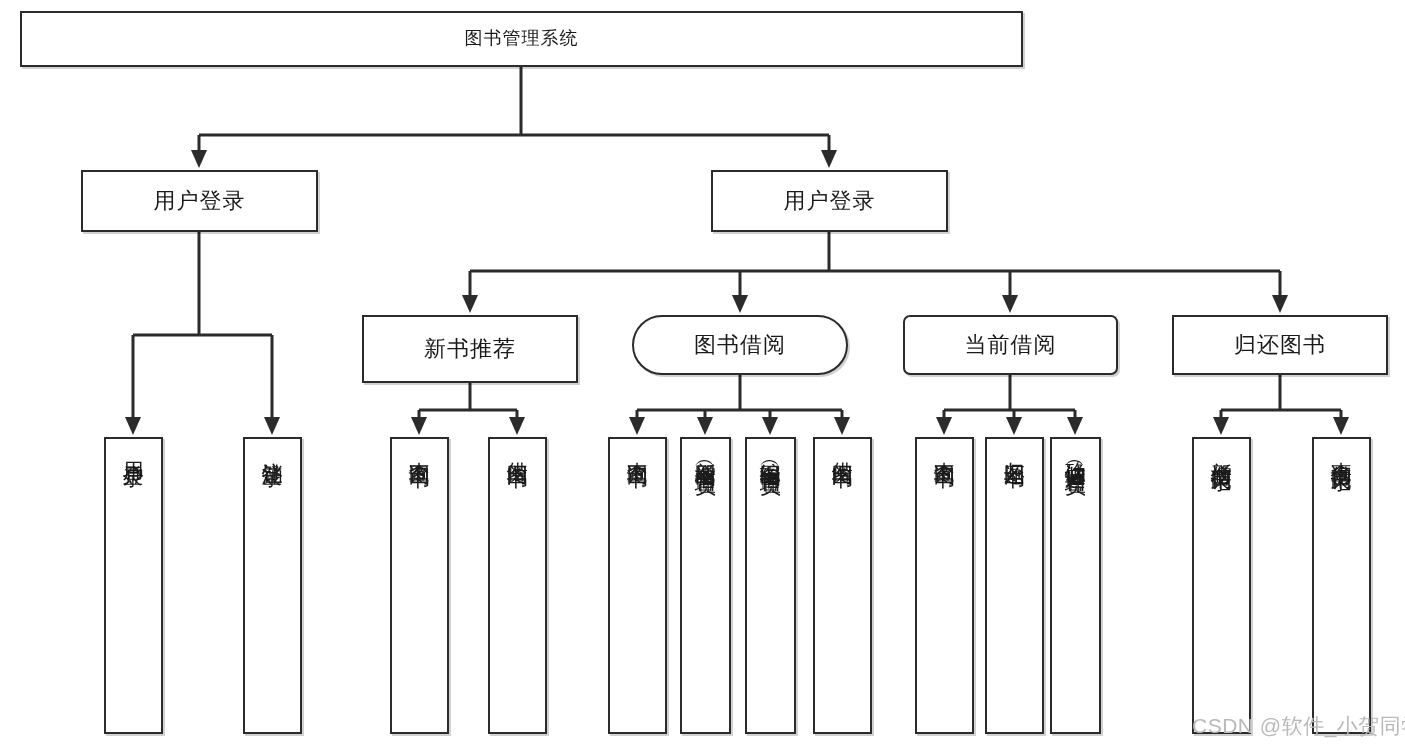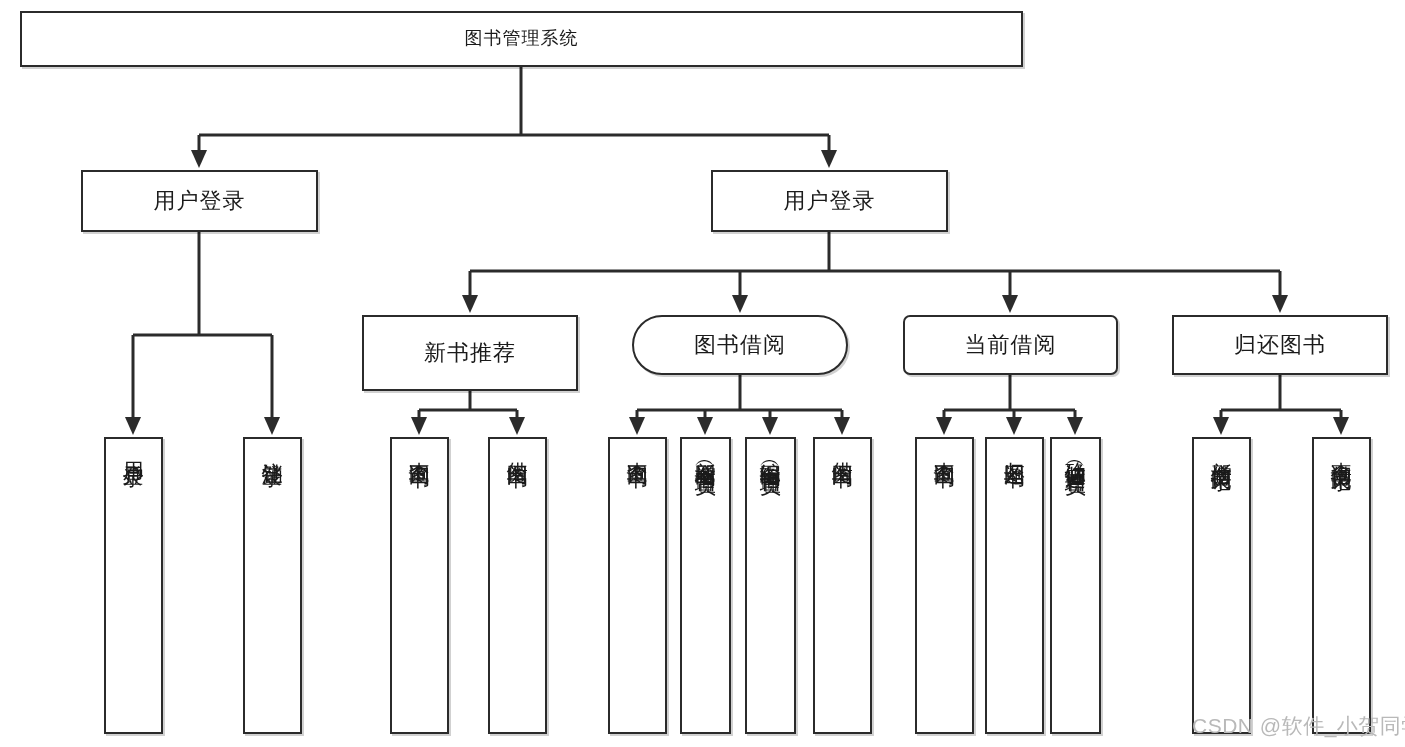--- a/index.html
+++ b/index.html
@@ -133,21 +133,21 @@
   <div id="level2-container">
       <div class="node horizontal" style="left: 81px; top: 170px; width: 237px; height: 62px;">
         <span>用户登录</span>
       </div>
       <div class="node horizontal" style="left: 711px; top: 170px; width: 237px; height: 62px;">
         <span>用户登录</span>
       </div>
     </div>
 
   <div id="level3-container">
-      <div class="node horizontal" style="left: 362px; top: 315px; width: 216px; height: 76px;">
+      <div class="node horizontal" style="left: 362px; top: 315px; width: 216px; height: 68px;">
         <span>新书推荐</span>
       </div>
       <div class="node horizontal" style="left: 632px; top: 315px; width: 216px; height: 60px; border-radius: 30px;">
         <span>图书借阅</span>
       </div>
       <div class="node horizontal" style="left: 903px; top: 315px; width: 215px; height: 60px; border-radius: 7px;">
         <span>当前借阅</span>
       </div>
       <div class="node horizontal" style="left: 1172px; top: 315px; width: 216px; height: 60px;">
         <span>归还图书</span>

